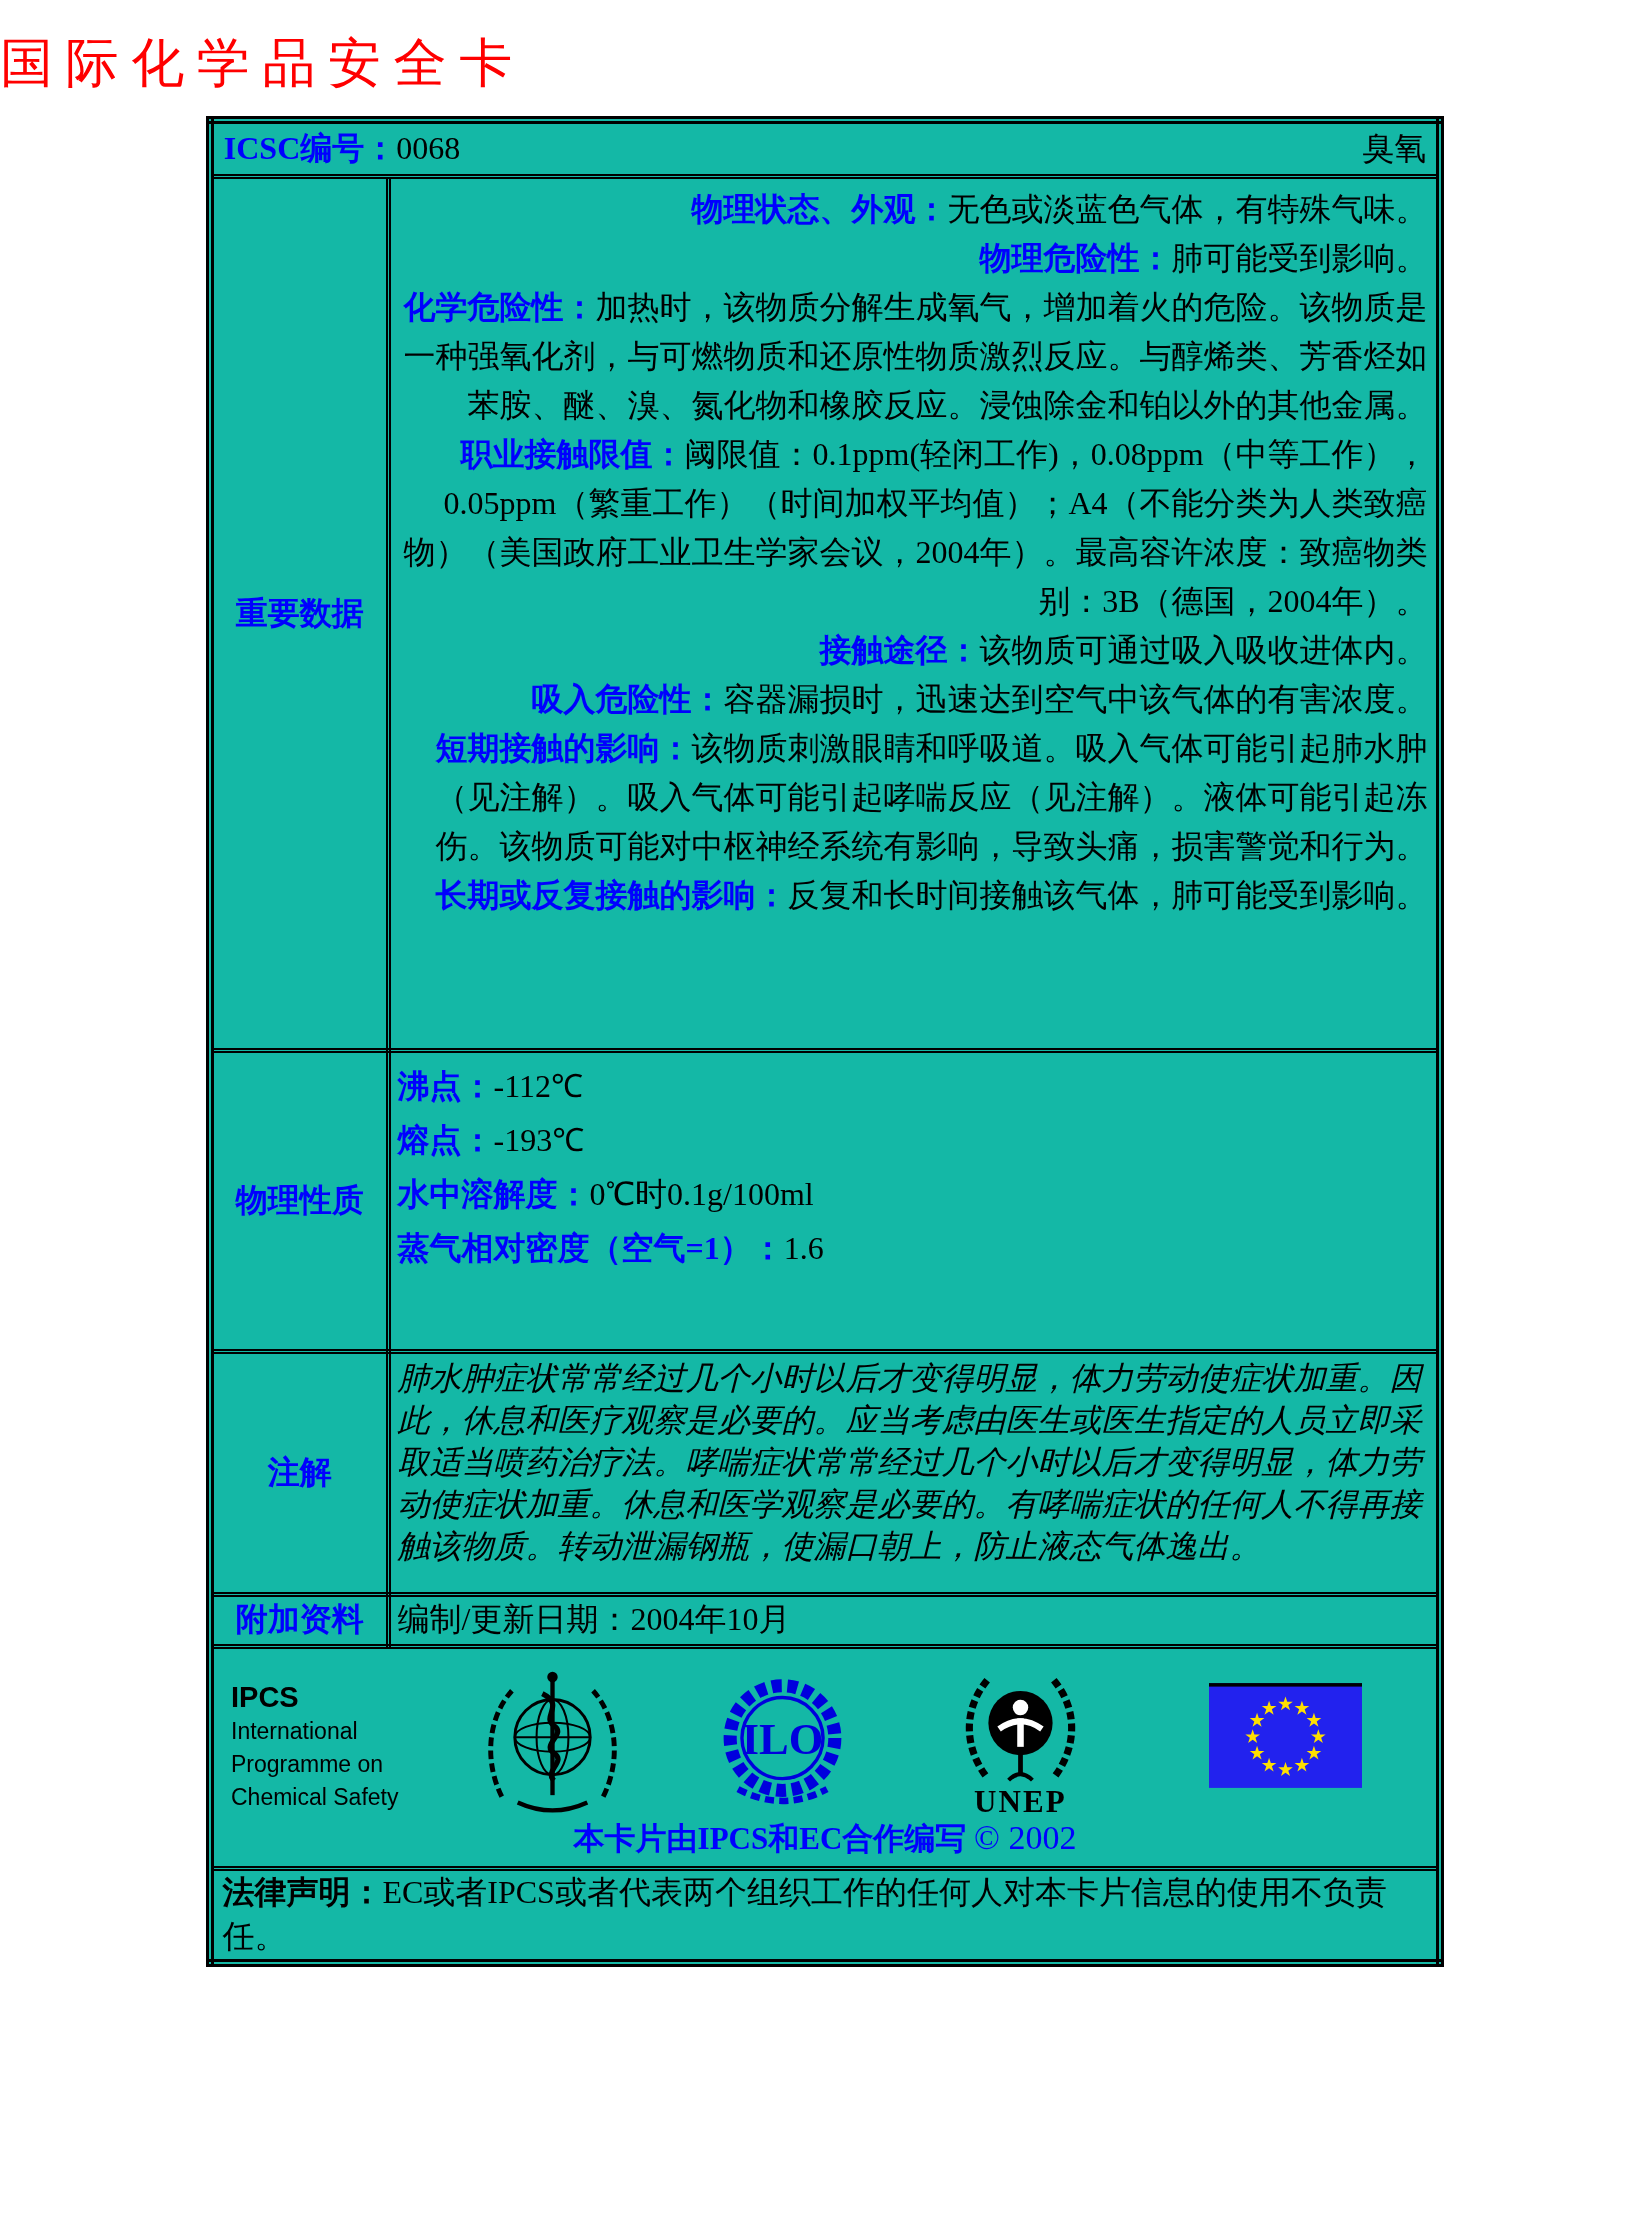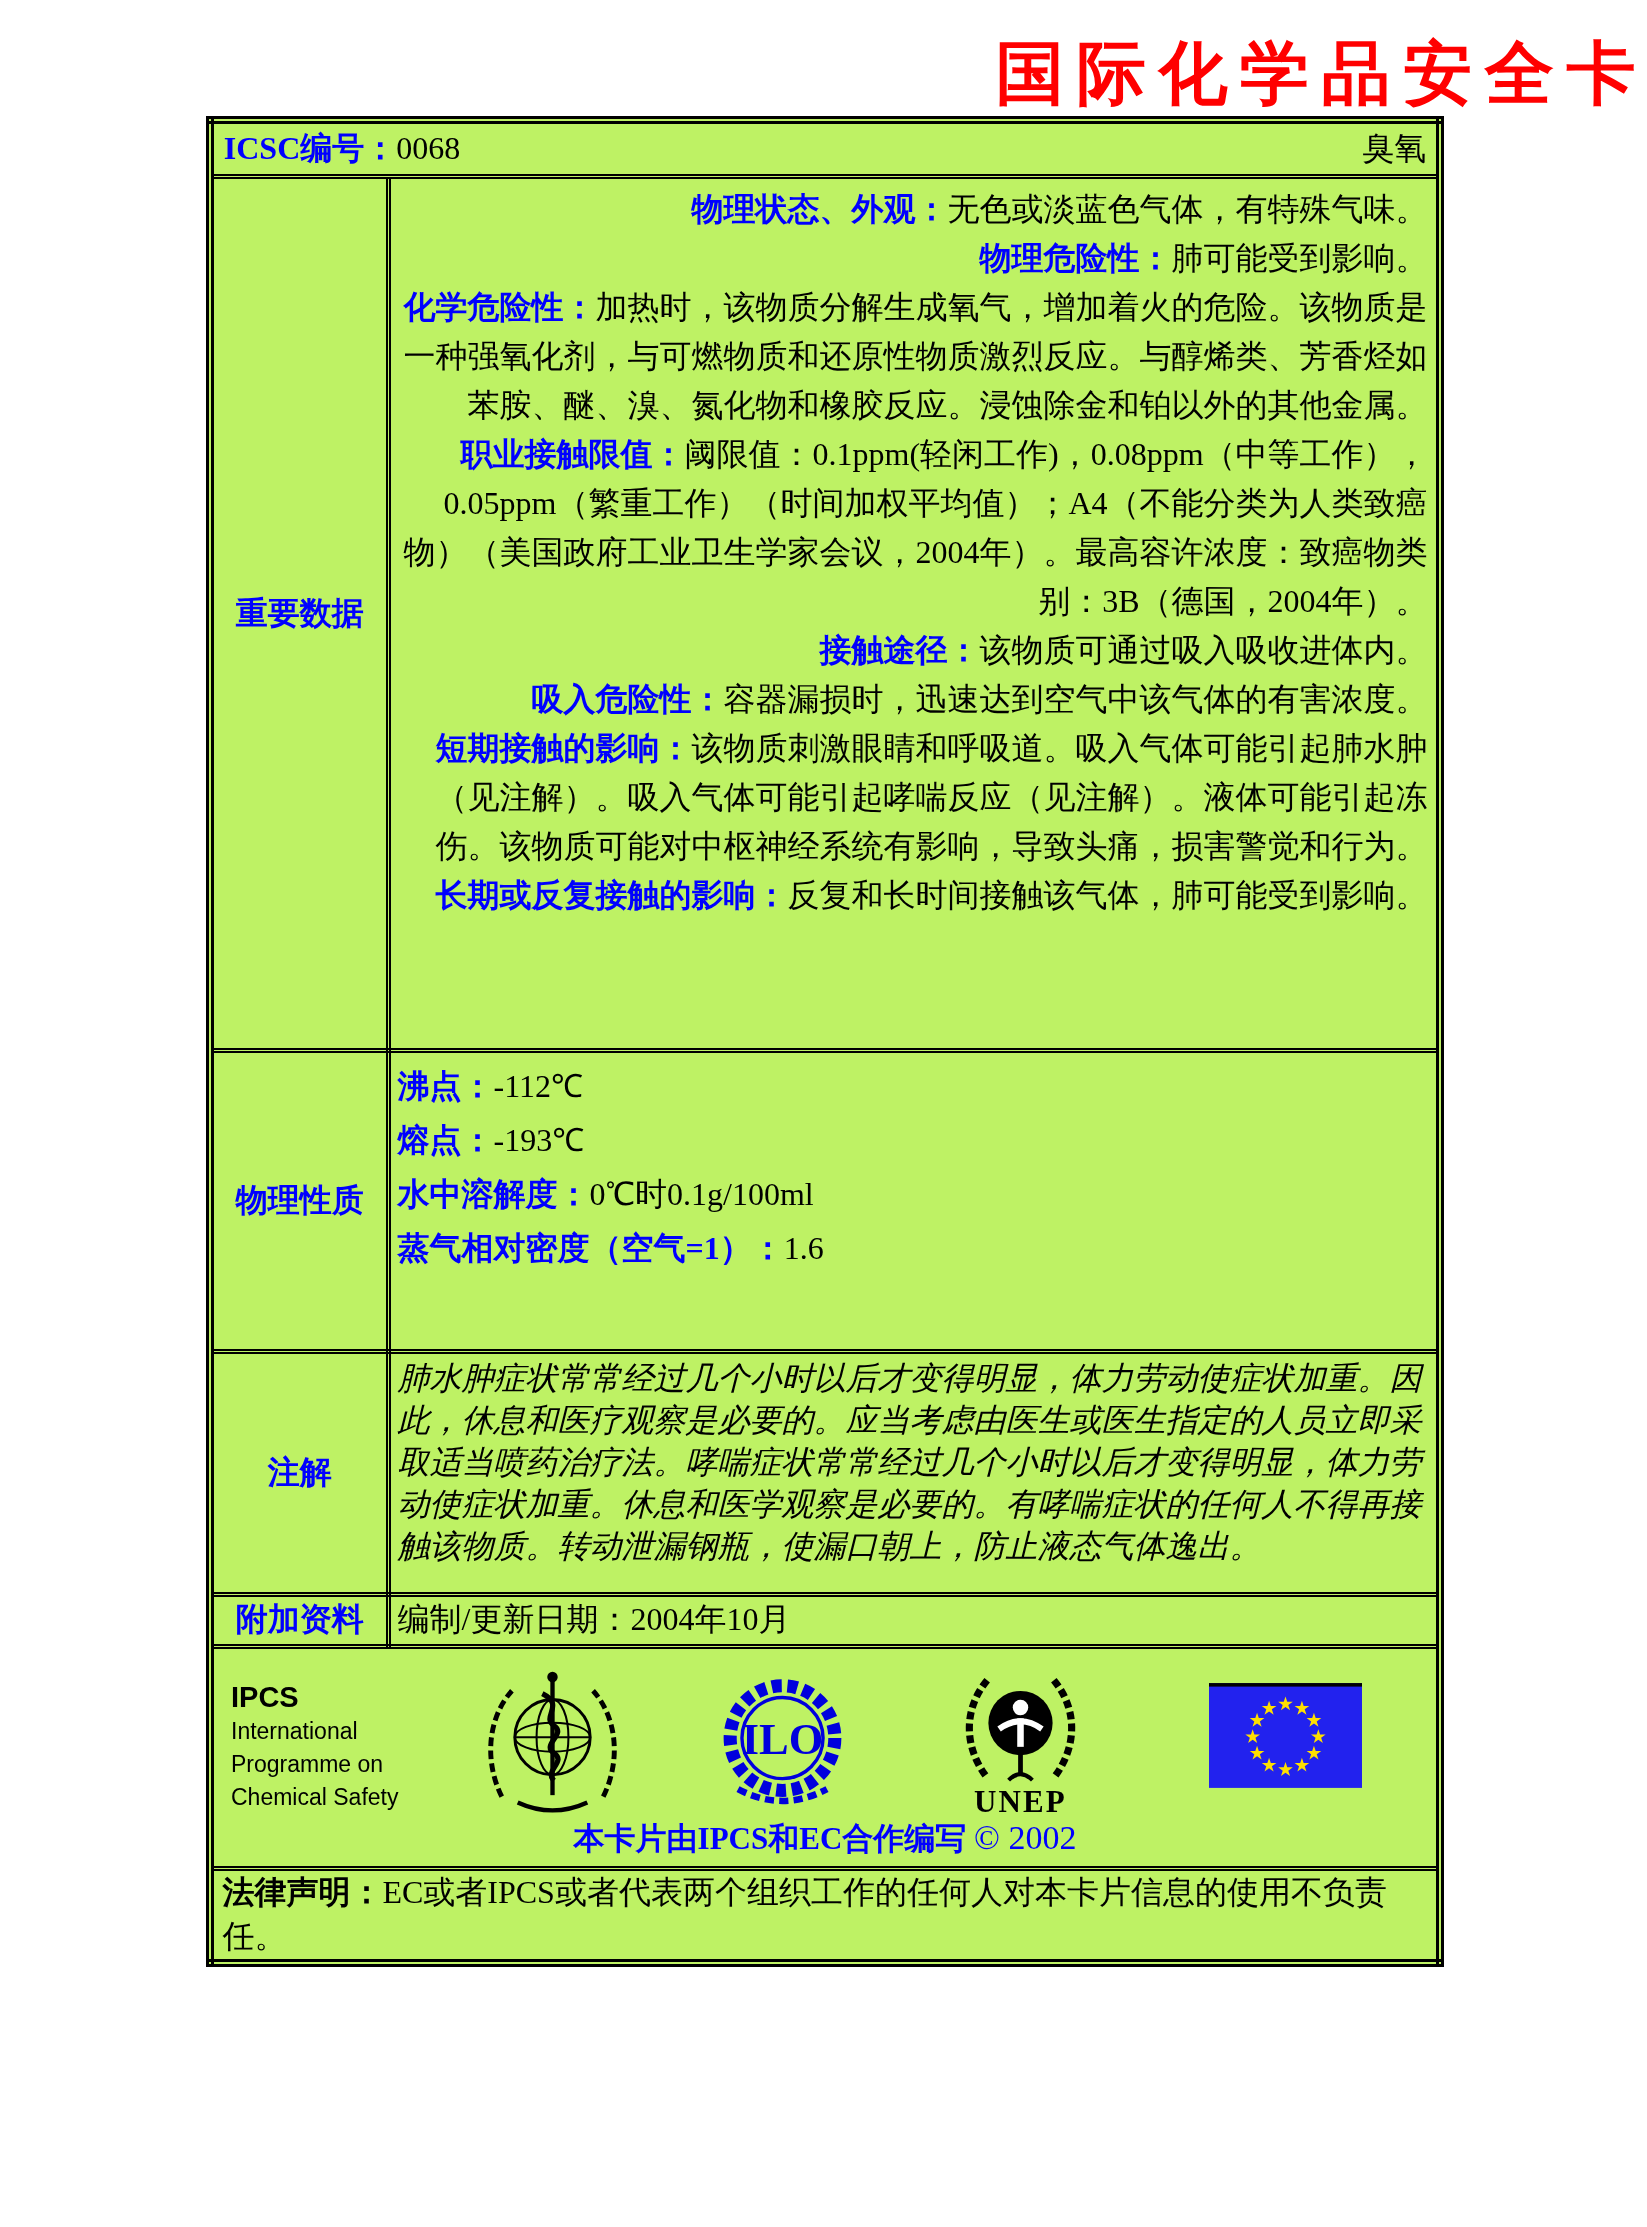--- a/index.html
+++ b/index.html
@@ -2,28 +2,28 @@
 <html style="font-size:11px"><head>
 <meta charset="utf-8">
 <style>
   html,body{margin:0;padding:0;}
   body{
     width:1648px;height:2227px;background:#ffffff;position:relative;
     font-family:"Liberation Serif",serif;color:#000;
   }
   .page-title{
     position:absolute;top:28px;left:0;width:100%;margin:0;
-    text-align:right;color:#ff0000;font-weight:bold;
-    font-size:69px;letter-spacing:12.6px;
+    text-align:left;color:#ff0000;font-weight:normal;
+    font-size:53px;letter-spacing:12.6px;
     font-family:"Liberation Sans",sans-serif;
   }
   table.card{
     position:absolute;left:206px;top:116px;width:1238px;
     border-collapse:collapse;table-layout:fixed;
-    border:8.4px double #000;background:#bef264;
+    border:8.4px double #000;background:#14b8a6;
   }
   table.card td{border:5.6px double #000;font-size:32px;}
   col.c1{width:178px;}
   
   td.headrow{height:50px;vertical-align:middle;padding:0 9.8px;font-size:31px;}
   .blue{color:#0000ff;}
   .b{font-weight:bold;}
   .name-right{float:right;}
   
   td.rowlabel{

